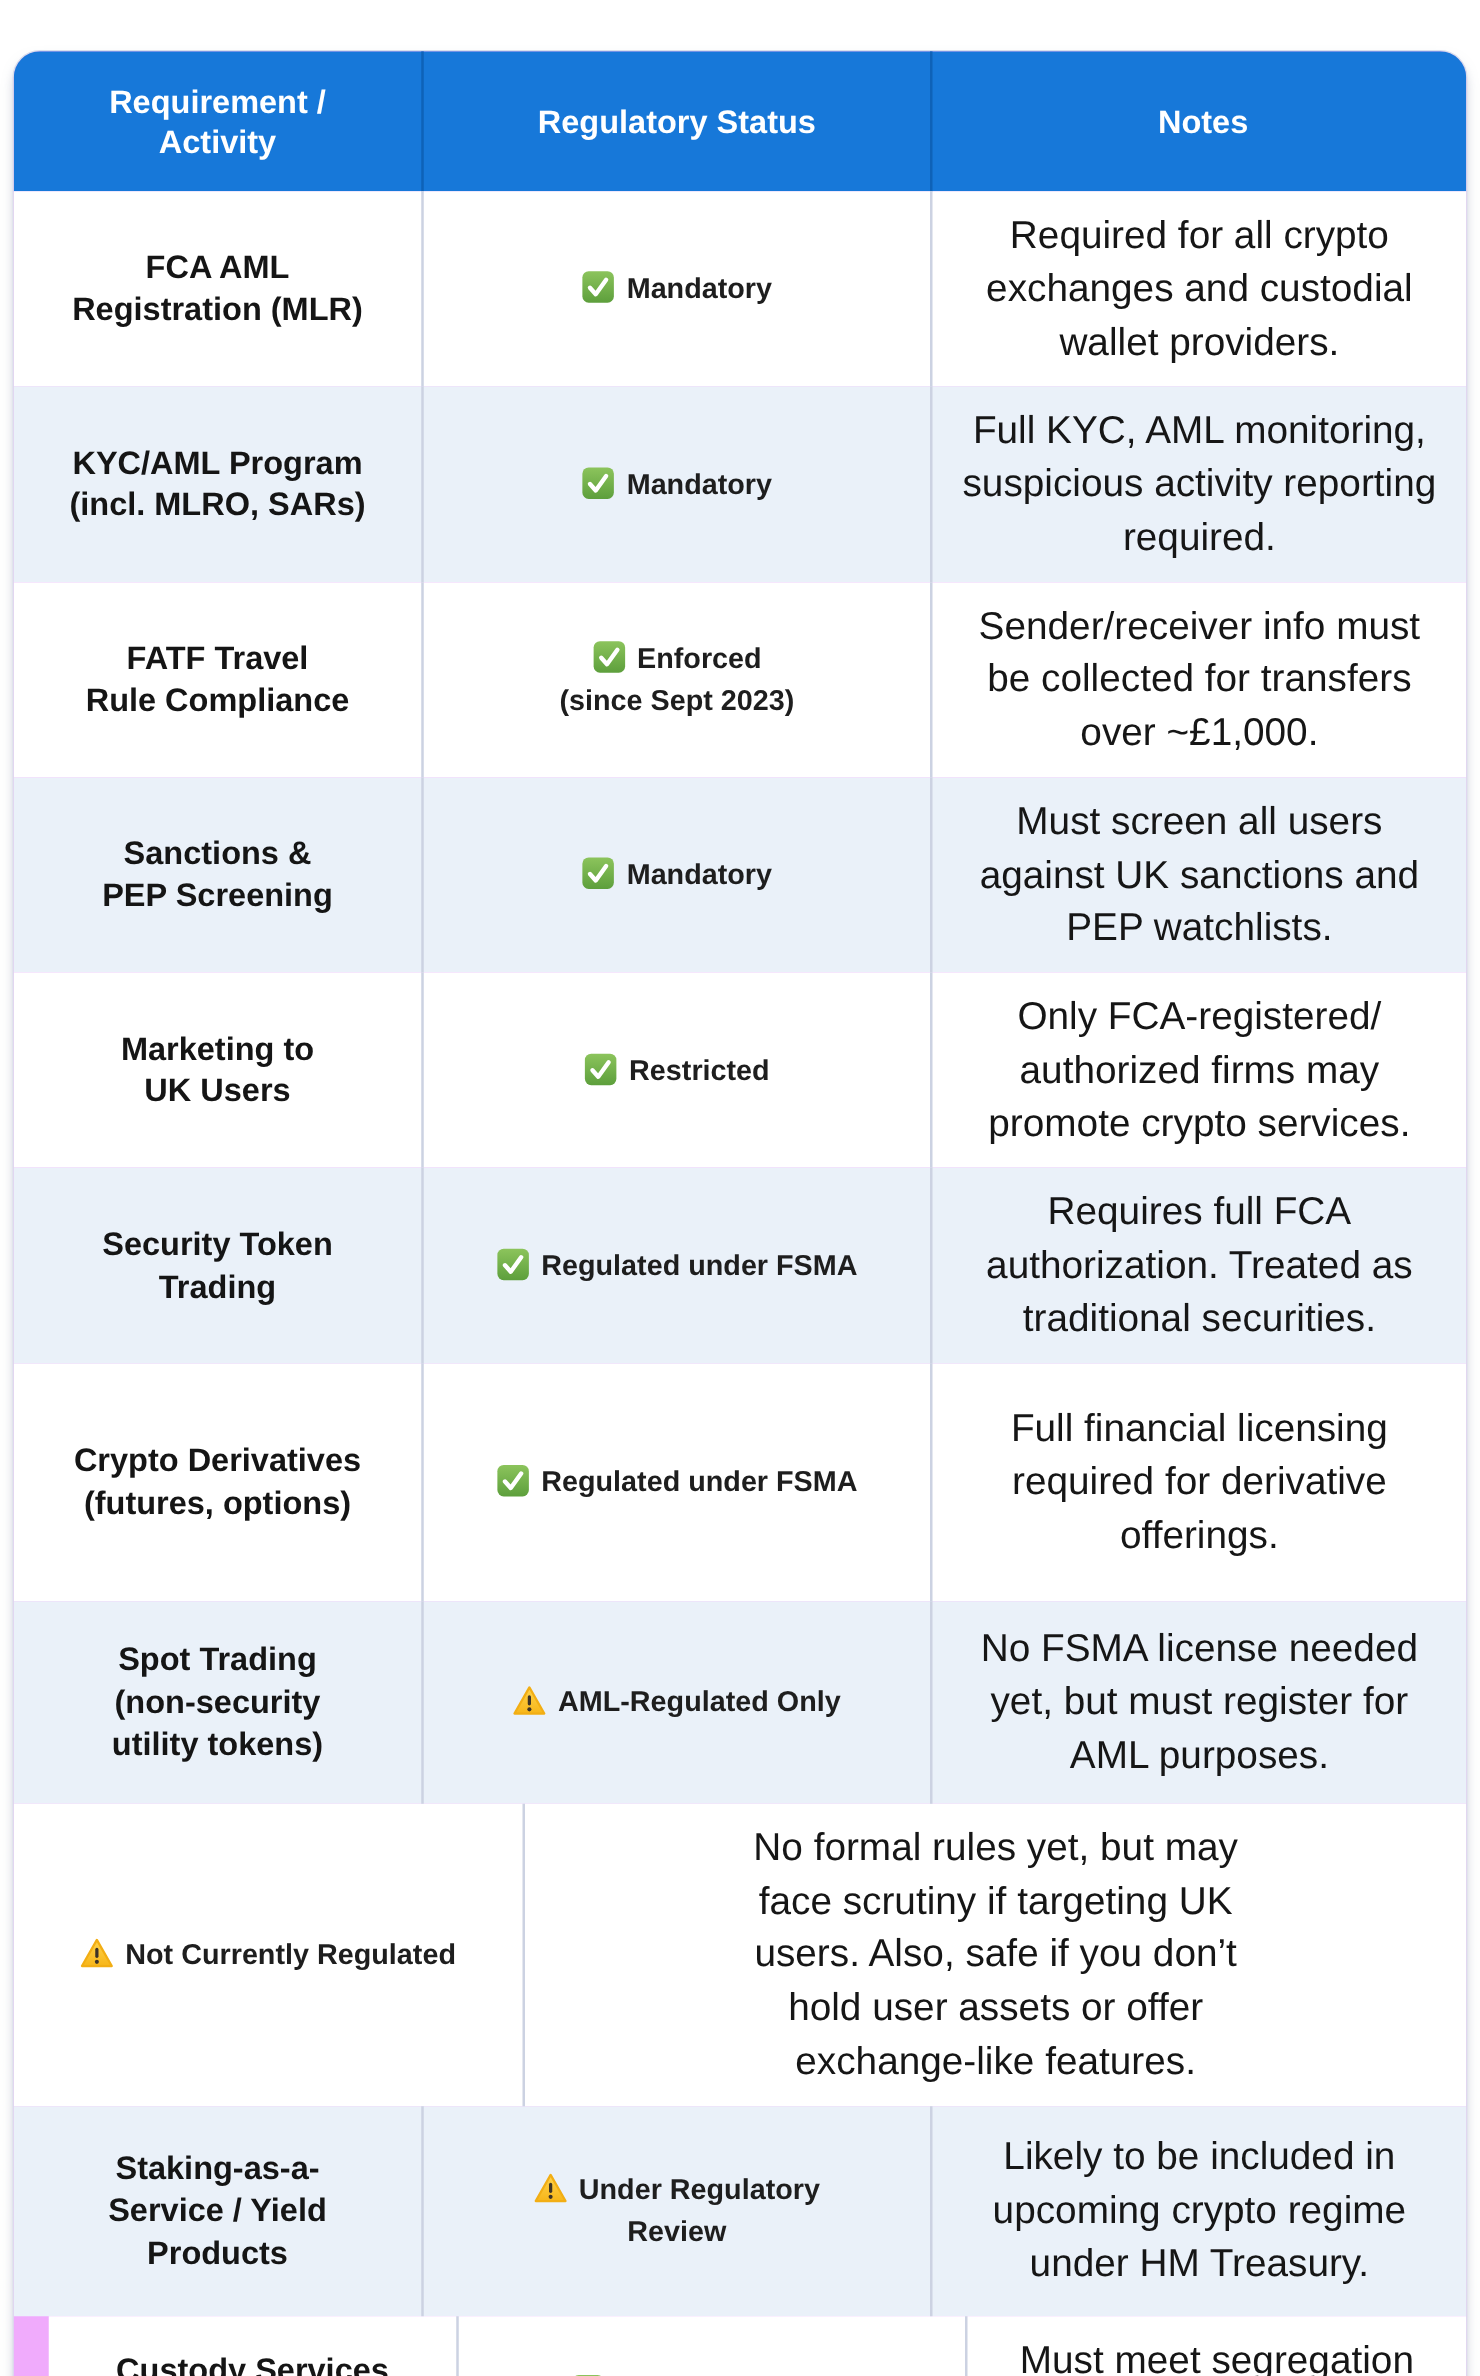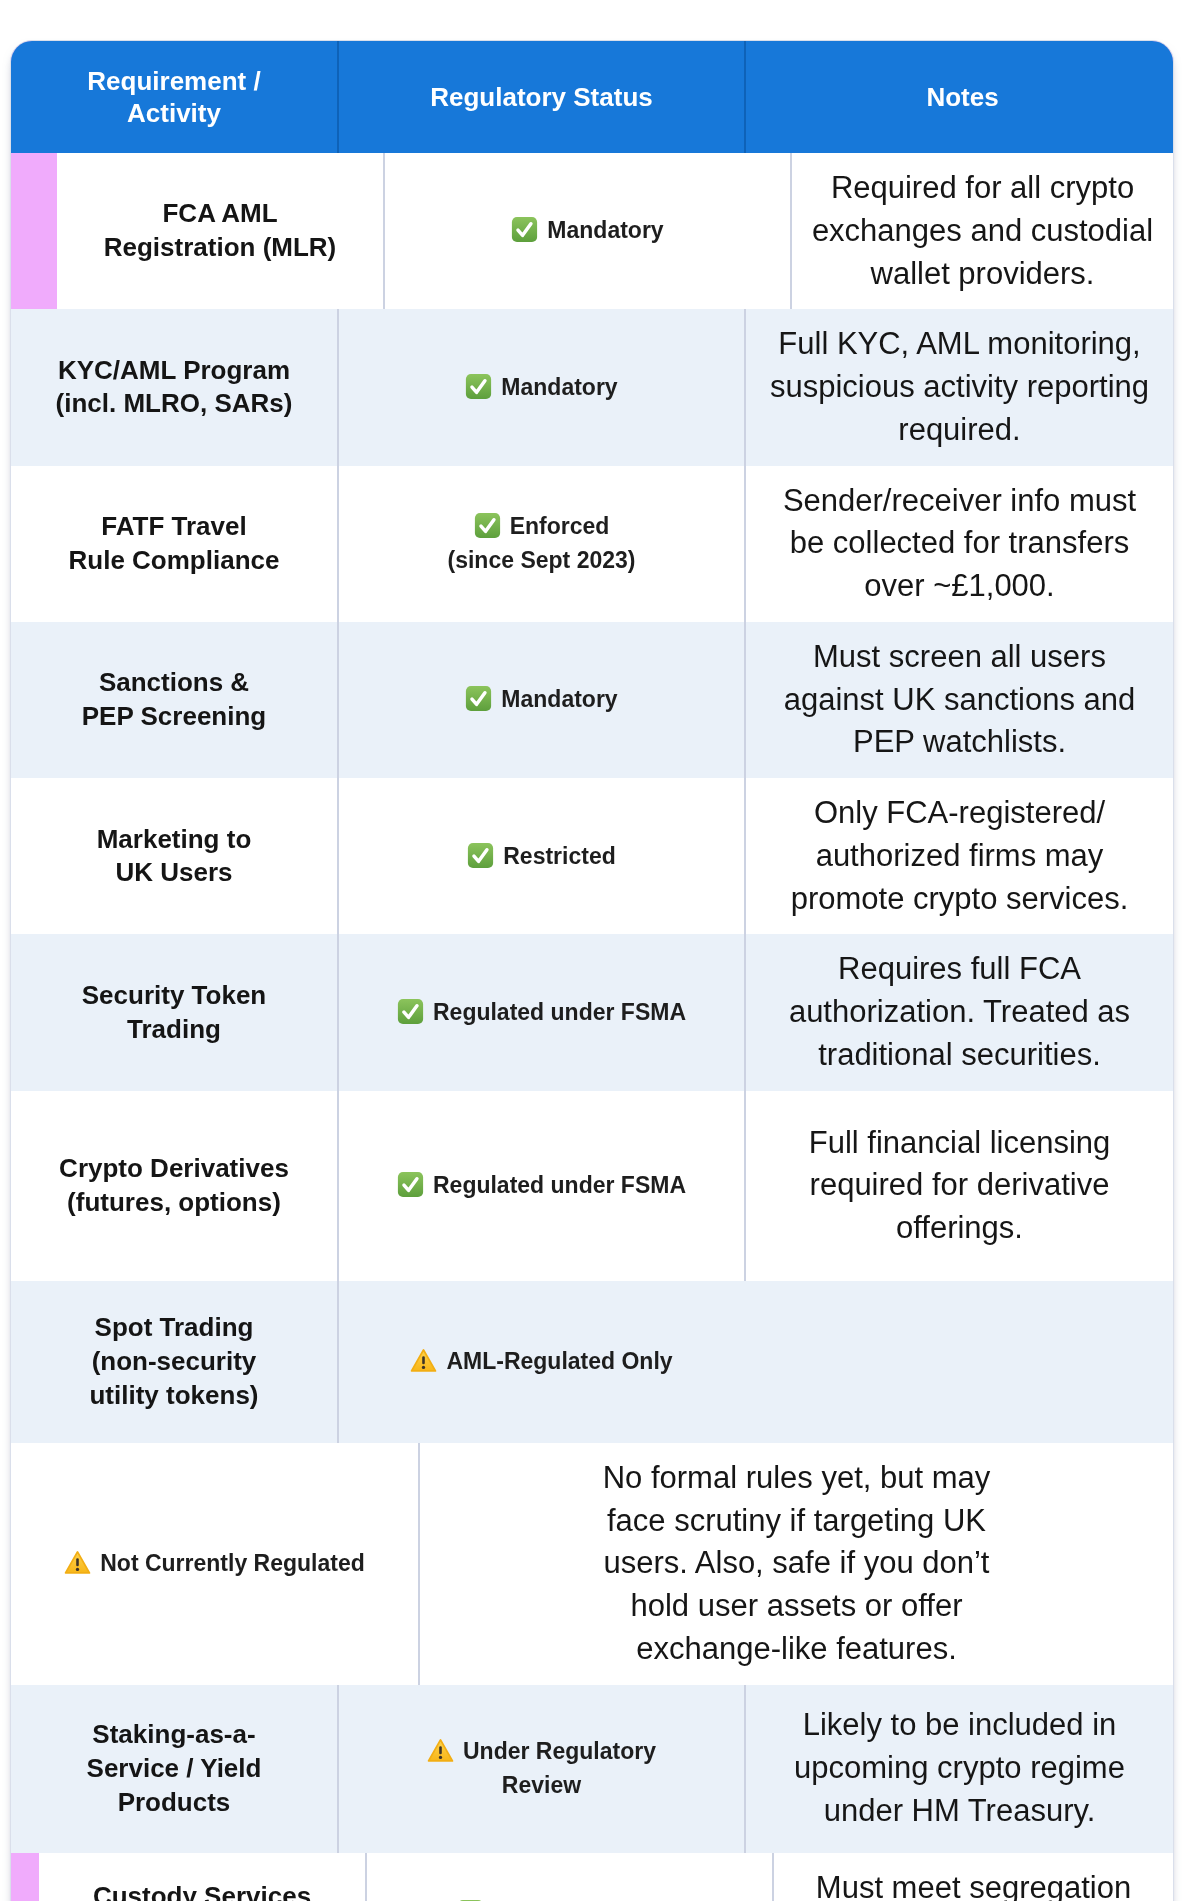--- a/index.html
+++ b/index.html
@@ -75,21 +75,21 @@
   }
   .status-icon svg { width: 27px; height: 27px; display: block; }
   .note-text {
     font-size: 31px;
     font-weight: 500;
     color: #161616;
     line-height: 1.38;
     max-width: 398px;
   }
   
-  .row:nth-child(1)  { min-height: 135px; margin-left: 46px; }
+  .row:nth-child(1)  { min-height: 135px; }
   .row:nth-child(2)  { min-height: 143px; }
   .row:nth-child(3)  { min-height: 137px; }
   .row:nth-child(4)  { min-height: 143px; }
   .row:nth-child(5)  { min-height: 135px; }
   .row:nth-child(6)  { min-height: 140px; }
   .row:nth-child(7)  { min-height: 190px; }
   .row:nth-child(8)  { min-height: 162px; }
   .row:nth-child(9)  { min-height: 240px; }
   .row:nth-child(10) { min-height: 168px; }
   .row:nth-child(11) { min-height: 125px; margin-left: 28px; }
@@ -281,20 +281,23 @@
         <stop offset="0" stop-color="#ffd34d"></stop>
         <stop offset="1" stop-color="#f7b619"></stop>
       </linearGradient>
     </defs>
     <path d="M12 2.6 L22.6 21.2 H1.4 Z" fill="url(#gradWarn)" stroke="#f2ae14" stroke-width="1.6" stroke-linejoin="round"></path>
     <rect x="10.85" y="8.2" width="2.3" height="7.2" rx="1.15" fill="#3d3327"></rect>
     <circle cx="12" cy="18.2" r="1.45" fill="#3d3327"></circle>
   </svg>
 </span><span class="status-text">AML-Regulated Only</span></span>
     </div>
+    <div class="cell col-notes">
+      <span class="note-text">No FSMA license needed yet, but must register for AML purposes.</span>
+    </div>
   </div>
       <div class="row">
     <div class="cell col-status">
       <span class="status-wrap"><span class="status-icon">
   <svg viewBox="0 0 24 24" xmlns="http://www.w3.org/2000/svg" aria-hidden="true">
     <defs>
       <linearGradient id="gradWarn" x1="0" y1="0" x2="0" y2="1">
         <stop offset="0" stop-color="#ffd34d"></stop>
         <stop offset="1" stop-color="#f7b619"></stop>
       </linearGradient>

